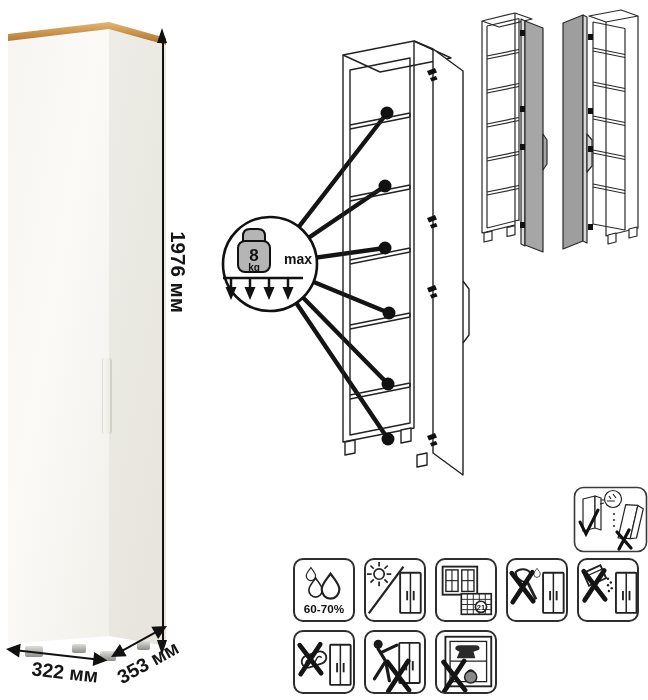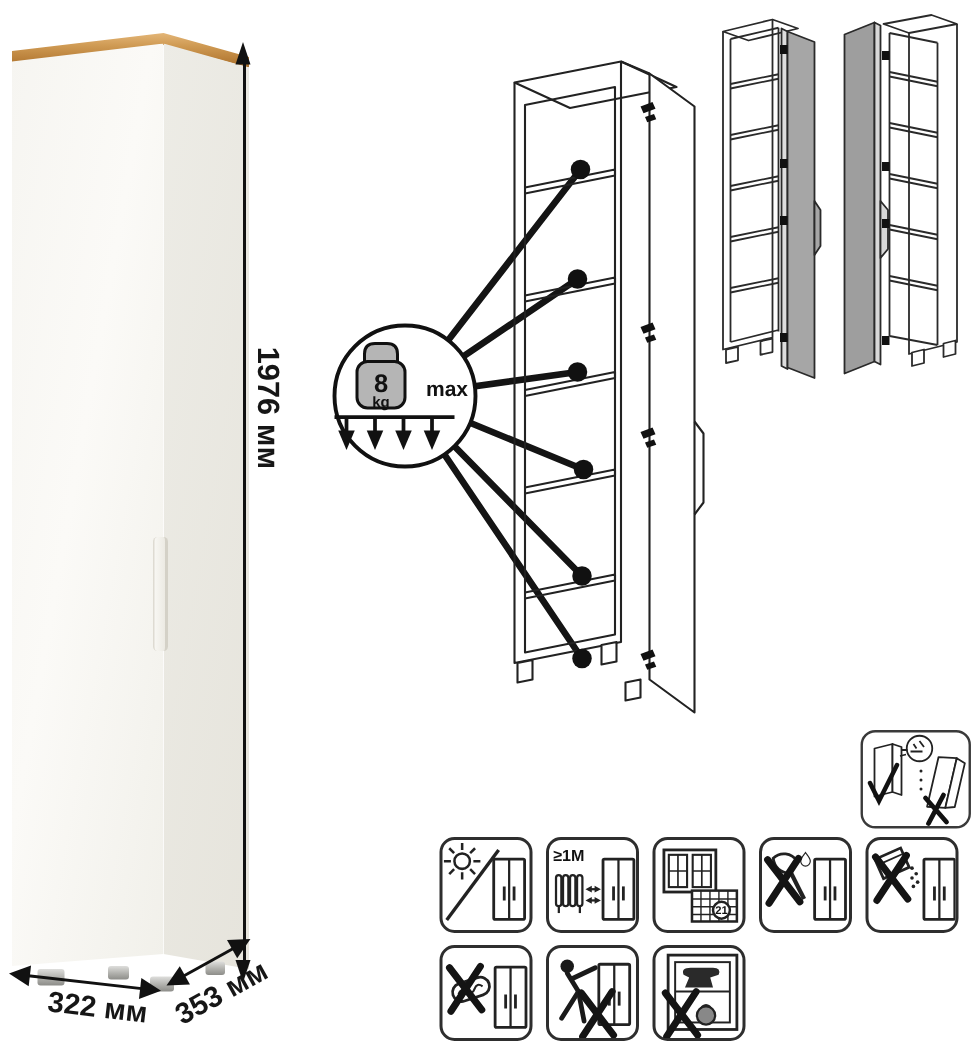--- a/index.html
+++ b/index.html
@@ -244,60 +244,50 @@
       </g>
       <g id="xmark">
         <path d="M1,2 L24,32 M23,1 L2,33" stroke="#141414" stroke-width="5" stroke-linecap="round" fill="none"></path>
       </g>
       <path id="drop" d="M0,-11 C4,-5 9,0 9,5 A9,9.5 0 1,1 -9,5 C-9,0 -4,-5 0,-11 Z" fill="#fff" stroke="#222" stroke-width="2.2"></path>
     </defs>
   </svg>
 
   <div id="care-grid" class="abs">
 
+    <div class="cell">
+      <svg width="100%" height="100%" viewBox="0 0 62 64">
+        <g>
+          <use href="#drop" transform="translate(17,14) scale(0.55)"></use>
+          <use href="#drop" transform="translate(22,28) scale(0.8)"></use>
+          <use href="#drop" transform="translate(38,26) scale(1.05)"></use>
+        </g>
+        <text x="31" y="57" font-size="12.5" font-weight="bold" text-anchor="middle" fill="#111">60-70%</text>
+      </svg>
+    </div>
 
 
     <div class="cell">
       <svg width="100%" height="100%" viewBox="0 0 62 64">
         <use href="#wrd" x="36" y="13"></use>
         <g stroke="#222" stroke-width="1.8" fill="none">
           <circle cx="14" cy="15" r="5.5"></circle>
           <line x1="22" y1="15" x2="27" y2="15"></line>
             <line x1="19.7" y1="20.7" x2="23.2" y2="24.2"></line>
           <line x1="14" y1="23" x2="14" y2="28"></line>
             <line x1="8.3" y1="20.7" x2="4.8" y2="24.2"></line>
           <line x1="6" y1="15" x2="1" y2="15"></line>
             <line x1="8.3" y1="9.3" x2="4.8" y2="5.8"></line>
           <line x1="14" y1="7" x2="14" y2="2"></line>
             <line x1="19.7" y1="9.3" x2="23.2" y2="5.8"></line>
         </g>
         <line x1="3" y1="57" x2="40" y2="7" stroke="#222" stroke-width="2.4"></line>
       </svg>
     </div>
 
-    <div class="cell">
-      <svg width="100%" height="100%" viewBox="0 0 62 64">
-        <text x="3" y="15" font-size="11.5" font-weight="bold" fill="#111">≥1М</text>
-        <g fill="none" stroke="#222" stroke-width="1.6">
-          <rect x="5" y="25" width="3.8" height="22" rx="1.9"></rect>
-          <rect x="10" y="25" width="3.8" height="22" rx="1.9"></rect>
-          <rect x="15" y="25" width="3.8" height="22" rx="1.9"></rect>
-          <rect x="20" y="25" width="3.8" height="22" rx="1.9"></rect>
-          <line x1="7" y1="47" x2="7" y2="52"></line>
-            <line x1="22" y1="47" x2="22" y2="52"></line>
-        </g>
-        <g>
-          <line x1="28" y1="35" x2="35" y2="35" stroke="#222" stroke-width="1.6"></line>
-          <path d="M26,35 L30.5,32.6 L30.5,37.4 Z M37,35 L32.5,32.6 L32.5,37.4 Z" fill="#222"></path>
-          <line x1="28" y1="43" x2="35" y2="43" stroke="#222" stroke-width="1.6"></line>
-          <path d="M26,43 L30.5,40.6 L30.5,45.4 Z M37,43 L32.5,40.6 L32.5,45.4 Z" fill="#222"></path>
-        </g>
-        <use href="#wrd" x="38" y="13"></use>
-      </svg>
-    </div>
 
     <div class="cell">
       <svg width="100%" height="100%" viewBox="0 0 62 64">
         <g fill="#fff" stroke="#222">
           <rect x="6" y="7" width="37" height="30" stroke-width="2"></rect>
           <rect x="9.5" y="10.5" width="13" height="23" stroke-width="1.5"></rect>
           <rect x="26.5" y="10.5" width="13" height="23" stroke-width="1.5"></rect>
           <line x1="16" y1="10.5" x2="16" y2="33.5" stroke-width="1.2"></line>
           <line x1="33" y1="10.5" x2="33" y2="33.5" stroke-width="1.2"></line>
           <line x1="9.5" y1="22" x2="22.5" y2="22" stroke-width="1.2"></line>

